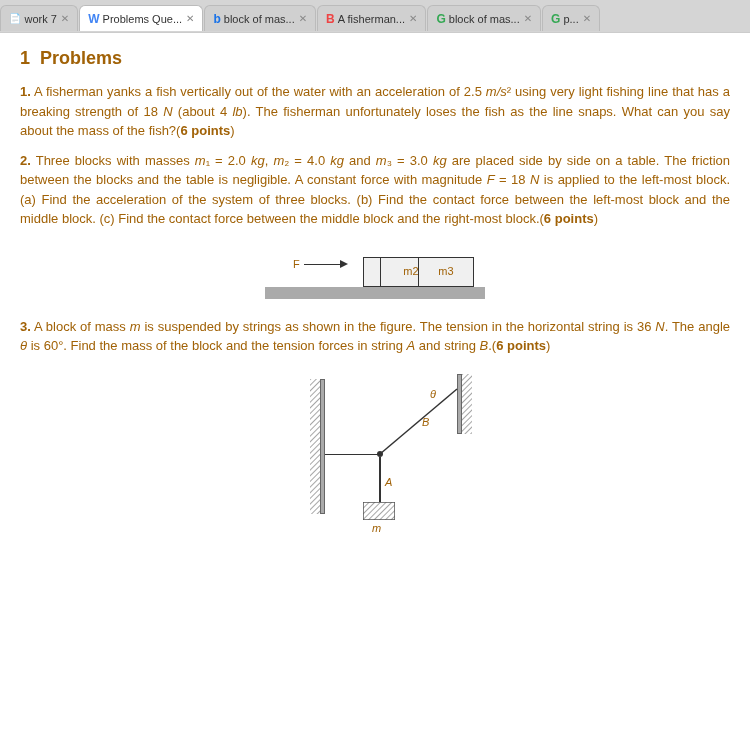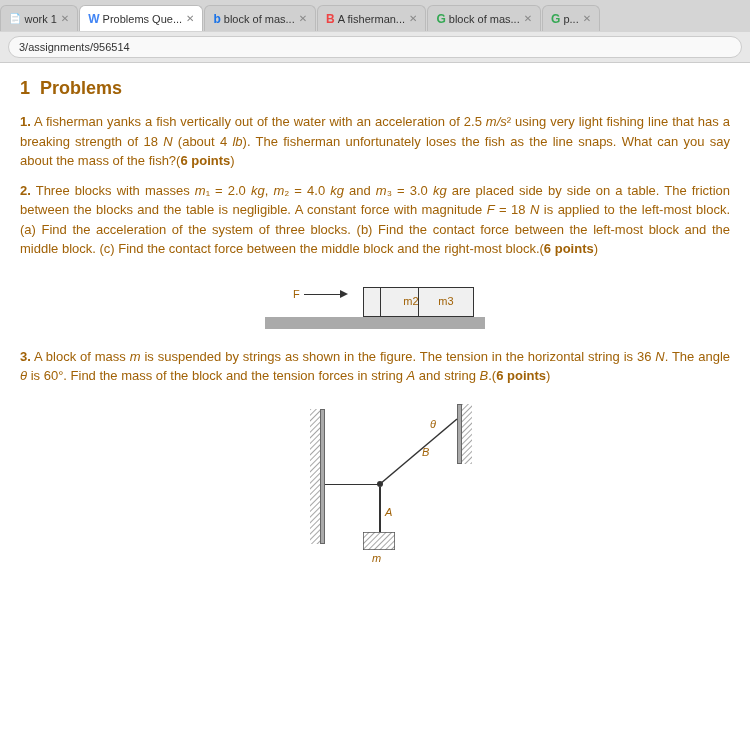--- a/index.html
+++ b/index.html
@@ -180,21 +180,21 @@
     }
 
   </style>
 </head>
 <body>
 
 <div class="browser-chrome">
   <div class="tab-bar">
     <div class="tab">
       <span class="tab-icon">📄</span>
-      <span>work 1</span>
+      <span>work 7</span>
       <span class="tab-close">✕</span>
     </div>
     <div class="tab active">
       <span class="tab-icon" style="color:#4285F4; font-weight:bold; font-size:12px;">W</span>
       <span>Problems Que...</span>
       <span class="tab-close">✕</span>
     </div>
     <div class="tab">
       <span class="tab-icon" style="color:#1a73e8; font-weight:bold; font-size:12px;">b</span>
       <span>block of mas...</span>
@@ -208,23 +208,20 @@
     <div class="tab">
       <span class="tab-icon" style="color:#34a853; font-weight:bold; font-size:12px;">G</span>
       <span>block of mas...</span>
       <span class="tab-close">✕</span>
     </div>
     <div class="tab">
       <span class="tab-icon" style="color:#34a853; font-weight:bold; font-size:12px;">G</span>
       <span>p...</span>
       <span class="tab-close">✕</span>
     </div>
-  </div>
-  <div class="address-bar">
-    <input class="address-input" type="text" value="3/assignments/956514" style="">
   </div>
 </div>
 
 <div class="page-content">
   <h2 class="page-title">
     <span>1</span>&nbsp;&nbsp;<span>Problems</span>
   </h2>
 
   <div class="problem">
     <p>

